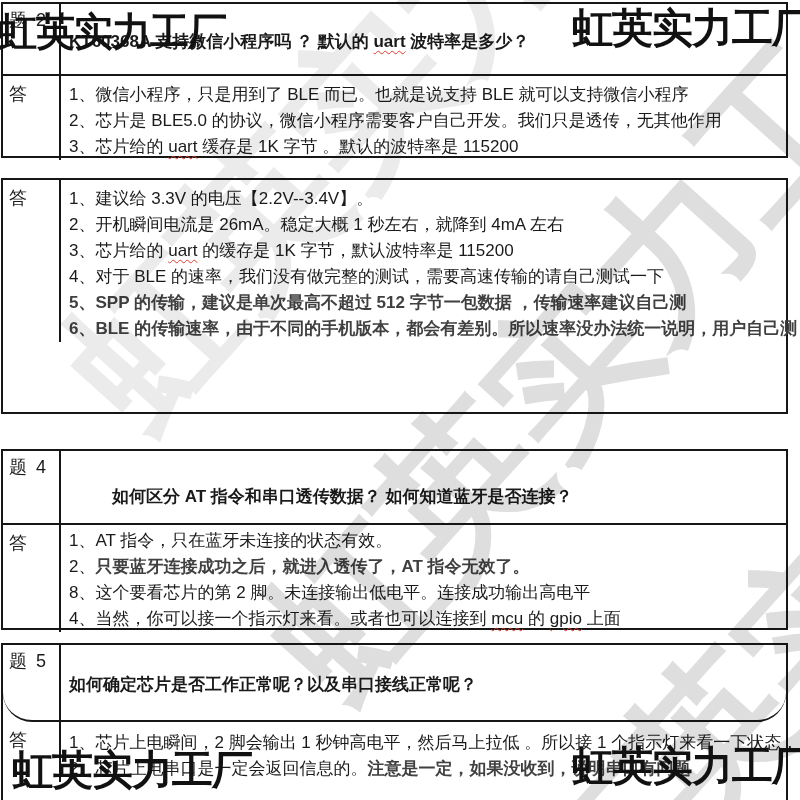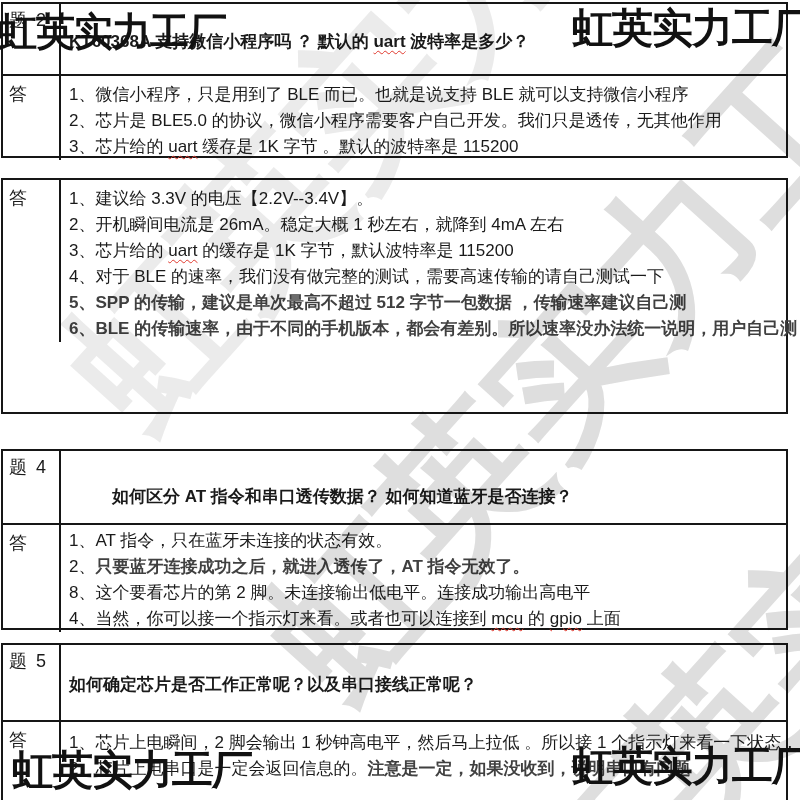--- a/index.html
+++ b/index.html
@@ -11,21 +11,21 @@
   .qa-table{position:absolute;left:1px;width:787px;border:2px solid #161616;box-sizing:border-box;background:#fff;}
   .t1{top:2px;height:156px;}
   .t2{top:178px;height:236px;}
   .t3{top:449px;height:181px;}
   .t4{top:643px;height:160px;}
   .qa-row{display:flex;box-sizing:border-box;}
   .question-row{border-bottom:2px solid #161616;}
   .t1 .question-row{height:72px;}
   .t2 .question-row{height:78px;}
   .t3 .question-row{height:74px;gap:43px;}
-  .t4 .question-row{height:77px;}
+  .t4 .question-row{height:77px;border-radius:29px;}
   .answer-row{flex:1;}
   .label-cell{width:58px;flex:0 0 58px;border-right:2px solid #161616;box-sizing:border-box;
               font-size:18px;padding:4px 0 0 6px;letter-spacing:2px;}
   .answer-row .label-cell{padding-top:6px;}
   .content-cell{flex:1;box-sizing:border-box;padding-left:8px;padding-right:6px;}
   .q-content{font-weight:bold;font-size:17px;}
   .t1 .q-content{padding-top:26px;}
   .t2 .q-content{padding-top:28px;}
   .t3 .q-content{padding-top:34px;padding-left:8px;}
   .t4 .q-content{padding-top:28px;}

